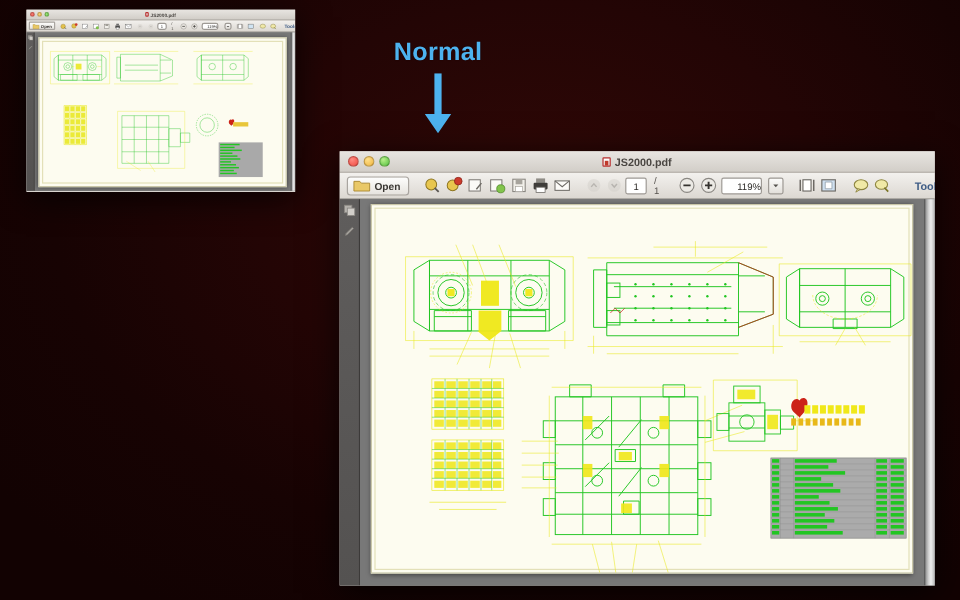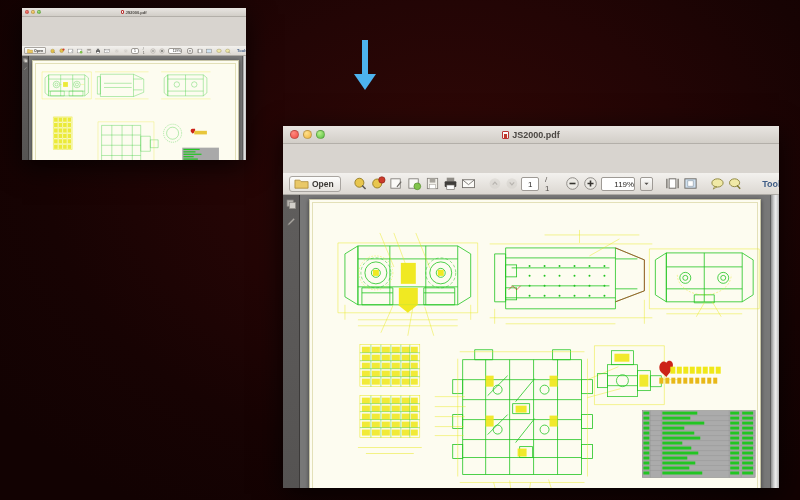--- a/index.html
+++ b/index.html
@@ -52,21 +52,20 @@
     content: ""; position: absolute; left: 1px; top: 2px; right: 1px; height: 4px;
     background: #c0392b;
   }
 
   
   .toolbar {
     height: 22px; display: flex; align-items: center; gap: 0;
     background: linear-gradient(#f3f1ee, #dcd8d2);
     border-bottom: 1px solid #adaaa4;
     padding: 0 6px;
-    margin-top: 29px;
   }
   .tb-group { display: flex; align-items: center; gap: 3px; }
   .sep { width: 1px; height: 15px; background: #b6b2ac; margin: 0 6px; }
   .flex-sp { flex: 1; }
 
   .btn-open {
     display: flex; align-items: center; gap: 3px;
     height: 16px; padding: 0 6px 0 4px;
     background: linear-gradient(#fdfdfc, #e6e3de);
     border: 1px solid #a9a5a0; border-radius: 3px;
@@ -371,20 +370,21 @@
             <rect x="500" y="372" width="46" height="4"></rect>
           </g>
         </svg>
       </div>
     </div>
     <div class="vscroll"></div>
   </div>
 </div>
 
 <div class="annot">
+  <div class="annot-label">Normal</div>
   <svg class="annot-arrow" viewBox="0 0 40 50">
     <path d="M17 0h6v34h8L20 50 9 34h8z" fill="#4db3ef"></path>
   </svg>
 </div>
 
 <div class="win" style="left:283px; top:126px; width:496px; height:362px;">
   <div class="titlebar">
     <div class="lights">
       <span class="light l-red"></span>
       <span class="light l-yellow"></span>

